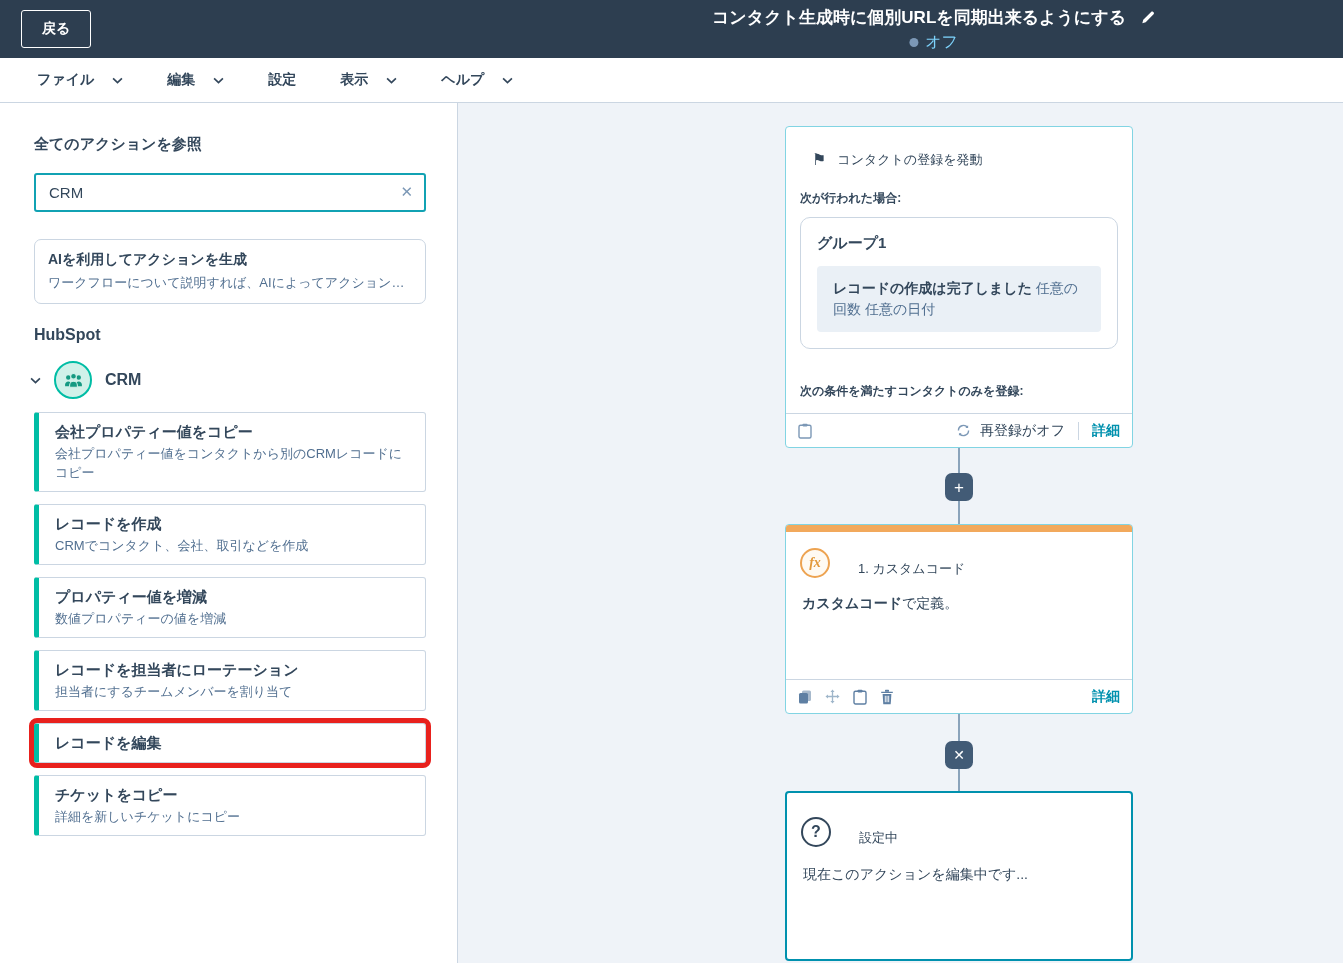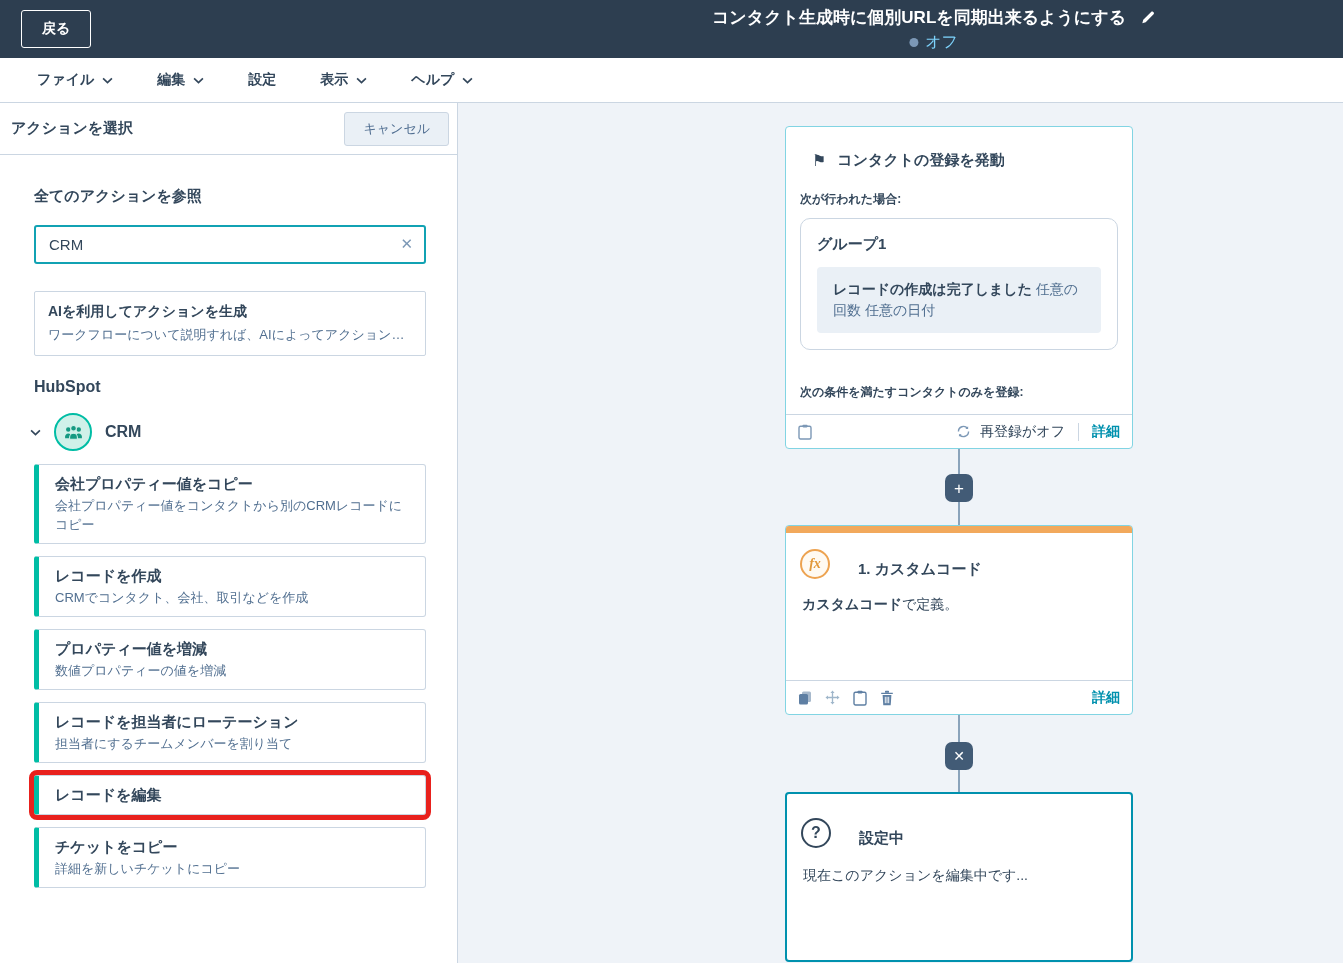--- a/index.html
+++ b/index.html
@@ -15,21 +15,21 @@
   .wf-title-row { display:flex; align-items:center; gap:14px; }
   .wf-title { color:#fff; font-size:17px; font-weight:bold; white-space:nowrap; }
   .pencil { width:15px; height:15px; }
   .status-row { display:flex; align-items:center; gap:7px; margin-top:3px; }
   .status-dot { width:9px; height:9px; border-radius:50%; background:#7c98b6; }
   .status-text { color:#7dd3fc; font-size:16px; }
 
   
   .menubar { height:45px; background:#fff; border-bottom:1px solid #cbd6e2;
     display:flex; align-items:center; padding-left:37px; gap:44px; }
-  .menu-item { display:flex; align-items:center; gap:8px; font-size:14px; font-weight:bold;
+  .menu-item { display:flex; align-items:center; gap:18px; font-size:14px; font-weight:bold;
     color:#33475b; cursor:pointer; }
   .chev { width:11px; height:7px; color:#33475b; }
 
   
   .main { display:flex; height:860px; }
   .sidebar { width:458px; min-width:458px; background:#fff; border-right:1px solid #cbd6e2;
     display:flex; flex-direction:column; }
   .panel-header { height:52px; border-bottom:1px solid #cbd6e2; display:flex; align-items:center;
     justify-content:space-between; padding:0 8px 0 11px; }
   .panel-title { font-size:15px; font-weight:bold; }
@@ -37,21 +37,21 @@
     color:#506e91; font-size:13px; cursor:pointer; }
   .sidebar-scroll { flex:1; overflow:hidden; padding:0 31px 0 34px; }
 
   .browse-heading { margin-top:32px; font-size:15px; font-weight:bold; }
   .search-wrap { margin-top:19px; position:relative; }
   .search-input { width:100%; height:39px; border:2px solid #11a2b3; border-radius:3px;
     font-size:15px; color:#33475b; padding:0 38px 0 13px; outline:none;
     font-family:"Liberation Sans","DejaVu Sans",sans-serif; }
   .search-clear { position:absolute; right:13px; top:10px; font-size:15px; color:#7c98b6; cursor:pointer; }
 
-  .ai-card { margin-top:27px; border:1px solid #cbd6e2; border-radius:2px; padding:11px 13px; cursor:pointer; }
+  .ai-card { margin-top:27px; border:1px solid #cbd6e2; border-radius:7px; padding:11px 13px; cursor:pointer; }
   .ai-title { font-size:14px; font-weight:bold; }
   .ai-desc { margin-top:5px; font-size:13px; color:#516f90; white-space:nowrap; overflow:hidden;
     text-overflow:ellipsis; }
 
   .group-heading { margin-top:22px; font-size:16px; font-weight:bold; }
   .app-row { margin-top:17px; display:flex; align-items:center; gap:13px; cursor:pointer; }
   .app-row .chev { margin-left:-4px; }
   .app-icon { width:38px; height:38px; border-radius:50%; border:2px solid #00bda5; background:#d0f1e9;
     display:flex; align-items:center; justify-content:center; }
   .app-icon svg { width:21px; height:21px; color:#159a82; }
@@ -66,21 +66,21 @@
 
   
   .canvas { flex:1; background:#eff3f8; overflow:hidden; }
   .flow-col { width:348px; margin:23px 0 0 327px; display:flex; flex-direction:column; align-items:center; }
   .node-card { width:348px; background:#fff; border:1px solid #81d4e3; border-radius:4px; }
 
   
   .trigger-card { padding:0 14px; }
   .trig-head { margin-top:24px; display:flex; align-items:center; gap:11px; padding-left:12px; }
   .flag-glyph { font-size:16px; color:#33475b; line-height:1; }
-  .node-title { font-size:15px; font-weight:bold; }
+  .node-title { font-size:13px; font-weight:normal; }
   .small-label { margin-top:21px; font-size:12px; font-weight:bold; }
   .group-box { margin-top:10px; border:1px solid #cbd6e2; border-radius:10px; padding:16px; }
   .group-name { font-size:15px; font-weight:bold; }
   .cond-box { margin-top:13px; background:#eaf0f6; border-radius:4px; padding:12px 16px;
     font-size:14px; line-height:21px; color:#516f90; }
   .cond-bold { font-weight:bold; color:#33475b; }
   .filter-label { margin-top:34px; }
   .filter-select { margin-top:10px; height:38px; border:1px solid #00a4bd; border-radius:3px;
     display:flex; align-items:center; padding-left:13px; color:#0091ae; font-size:14px; cursor:pointer; }
   .card-footer { margin-top:13px; border-top:1px solid #cbd6e2; height:34px; display:flex;
@@ -163,24 +163,20 @@
     <span>ヘルプ</span>
     <svg class="chev" viewBox="0 0 10 6">
         <path d="M1 1l4 4 4-4" fill="none" stroke="currentColor" stroke-width="1.5"></path>
       </svg>
   </div>
 </div>
 
 <div class="main">
 
   <div class="sidebar">
-    <div class="panel-header">
-      <span class="panel-title">アクションを選択</span>
-      <button class="cancel-btn">キャンセル</button>
-    </div>
     <div class="sidebar-scroll">
       <div class="browse-heading">全てのアクションを参照</div>
 
       <div class="search-wrap">
         <input class="search-input" type="text" value="CRM" style="">
         <span class="search-clear">✕</span>
       </div>
 
       <div class="ai-card">
         <div class="ai-title">AIを利用してアクションを生成</div>

